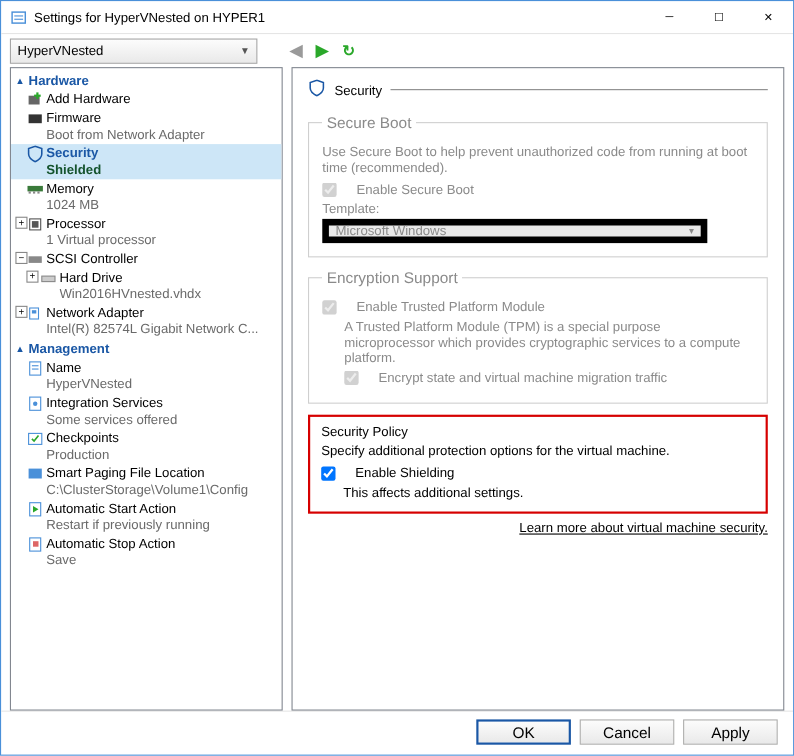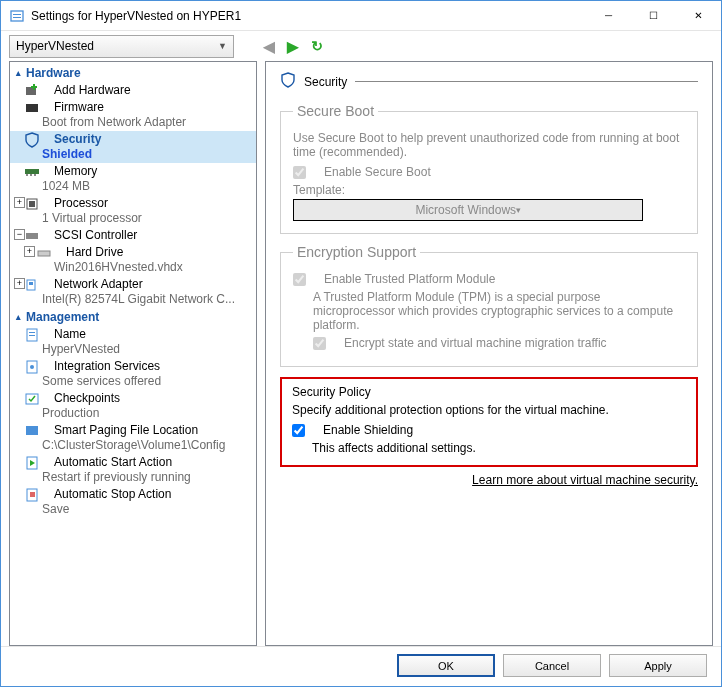--- a/index.html
+++ b/index.html
@@ -12,44 +12,44 @@
 .toolbar { height: 30px; display: flex; align-items: center; padding: 2px 8px; gap: 6px; }
 .vmselect { width: 225px; height: 23px; border: 1px solid #a6a6a6; background: linear-gradient(#fcfcfc,#e9e9e9); font-size: 12px; padding: 2px 6px; display: flex; align-items: center; justify-content: space-between; }
 .vmselect .arrow { font-size: 9px; color: #555; }
 .navbtns { display: flex; gap: 2px; margin-left: 18px; }
 .navbtn { width: 22px; height: 22px; display: flex; align-items: center; justify-content: center; }
 .split { display: flex; height: 585px; }
 .sidebar { width: 248px; border: 1px solid #828790; margin: 0 4px 0 8px; overflow-y: auto; background: #fff; padding: 2px 0; }
 .section-head { display: flex; align-items: center; padding: 2px 6px; font-size: 12px; font-weight: bold; color: #1a57a5; }
 .section-head .caret { width: 10px; font-size: 9px; color: #1a57a5; }
 .item { padding: 1px 4px 1px 32px; font-size: 12px; line-height: 15px; position: relative; cursor: default; }
-.item .lbl { color: #000; margin-left: 12px; }
+.item .lbl { color: #000; }
 .item .sub { color: #6a6a6a; white-space: nowrap; overflow: hidden; text-overflow: ellipsis; }
 .item.selected { background: #cde6f7; }
 .item.selected .lbl { color: #1a57a5; font-weight: bold; }
-.item.selected .sub { color: #1d4ed8; font-weight: bold; }
+.item.selected .sub { color: #14532d; font-weight: bold; }
 .item .expander { position: absolute; left: 4px; top: 2px; width: 11px; height: 11px; border: 1px solid #888; font-size: 9px; line-height: 9px; text-align: center; background: #fff; }
 .item .iconbox { position: absolute; left: 14px; top: 1px; width: 16px; height: 16px; display:flex; align-items:center; justify-content:center; }
 .item.indent1 { padding-left: 44px; }
 .item.indent1 .iconbox { left: 26px; }
 .item.indent1 .expander { left: 14px; }
 .main { flex: 1; border: 1px solid #828790; margin: 0 8px 0 4px; padding: 10px 14px; font-size: 12px; color: #000; overflow-y: auto; }
 .main-head { display: flex; align-items: center; gap: 8px; margin-bottom: 12px; }
 .main-head .line { flex: 1; height: 1px; background: #888; }
 fieldset { border: 1px solid #cfcfcf; padding: 8px 12px 12px; margin-bottom: 10px; }
 fieldset.disabled, fieldset.disabled * { color: #8a8a8a; }
 legend { font-size: 14px; padding: 0 4px; }
 .chk { display: flex; align-items: flex-end; gap: 18px; margin: 4px 0; }
 .chk input { width: 13px; height: 13px; }
-.tmpl-select { width: 350px; height: 22px; border: 1px solid #000000; background: #e9e9e9; color: #8a8a8a; display: flex; align-items: center; justify-content: center; padding: 0 6px; margin-top: 2px; }
+.tmpl-select { width: 350px; height: 22px; border: 6px solid #000000; background: #e9e9e9; color: #8a8a8a; display: flex; align-items: center; justify-content: space-between; padding: 0 6px; margin-top: 2px; }
 .indent-block { margin-left: 20px; margin-top: 4px; }
 .highlight { border: 2px solid #d60000; padding: 6px 10px 10px; }
 .link { color: #000000; text-decoration: underline; float: right; margin-top: 6px; cursor: pointer; }
 .buttons { height: 38px; display: flex; justify-content: flex-end; align-items: center; gap: 8px; padding-right: 14px; border-top: 1px solid #e5e5e5; }
-.btn { width: 98px; height: 23px; border: 1px solid #adadac; background: linear-gradient(#fcfcfc,#e9e9e9); font-size: 11px; }
+.btn { width: 86px; height: 23px; border: 1px solid #adadac; background: linear-gradient(#fcfcfc,#e9e9e9); font-size: 14px; }
 .btn.primary { border: 2px solid #1a57a5; }
 .desc { margin: 4px 0 6px; }
 </style>
 </head>
 <body>
 
 <div class="titlebar">
   <span class="icon">
     <svg viewBox="0 0 16 16">
         <rect x="2" y="3" width="12" height="10" fill="none" stroke="#4a90d9" stroke-width="1.3"></rect>

